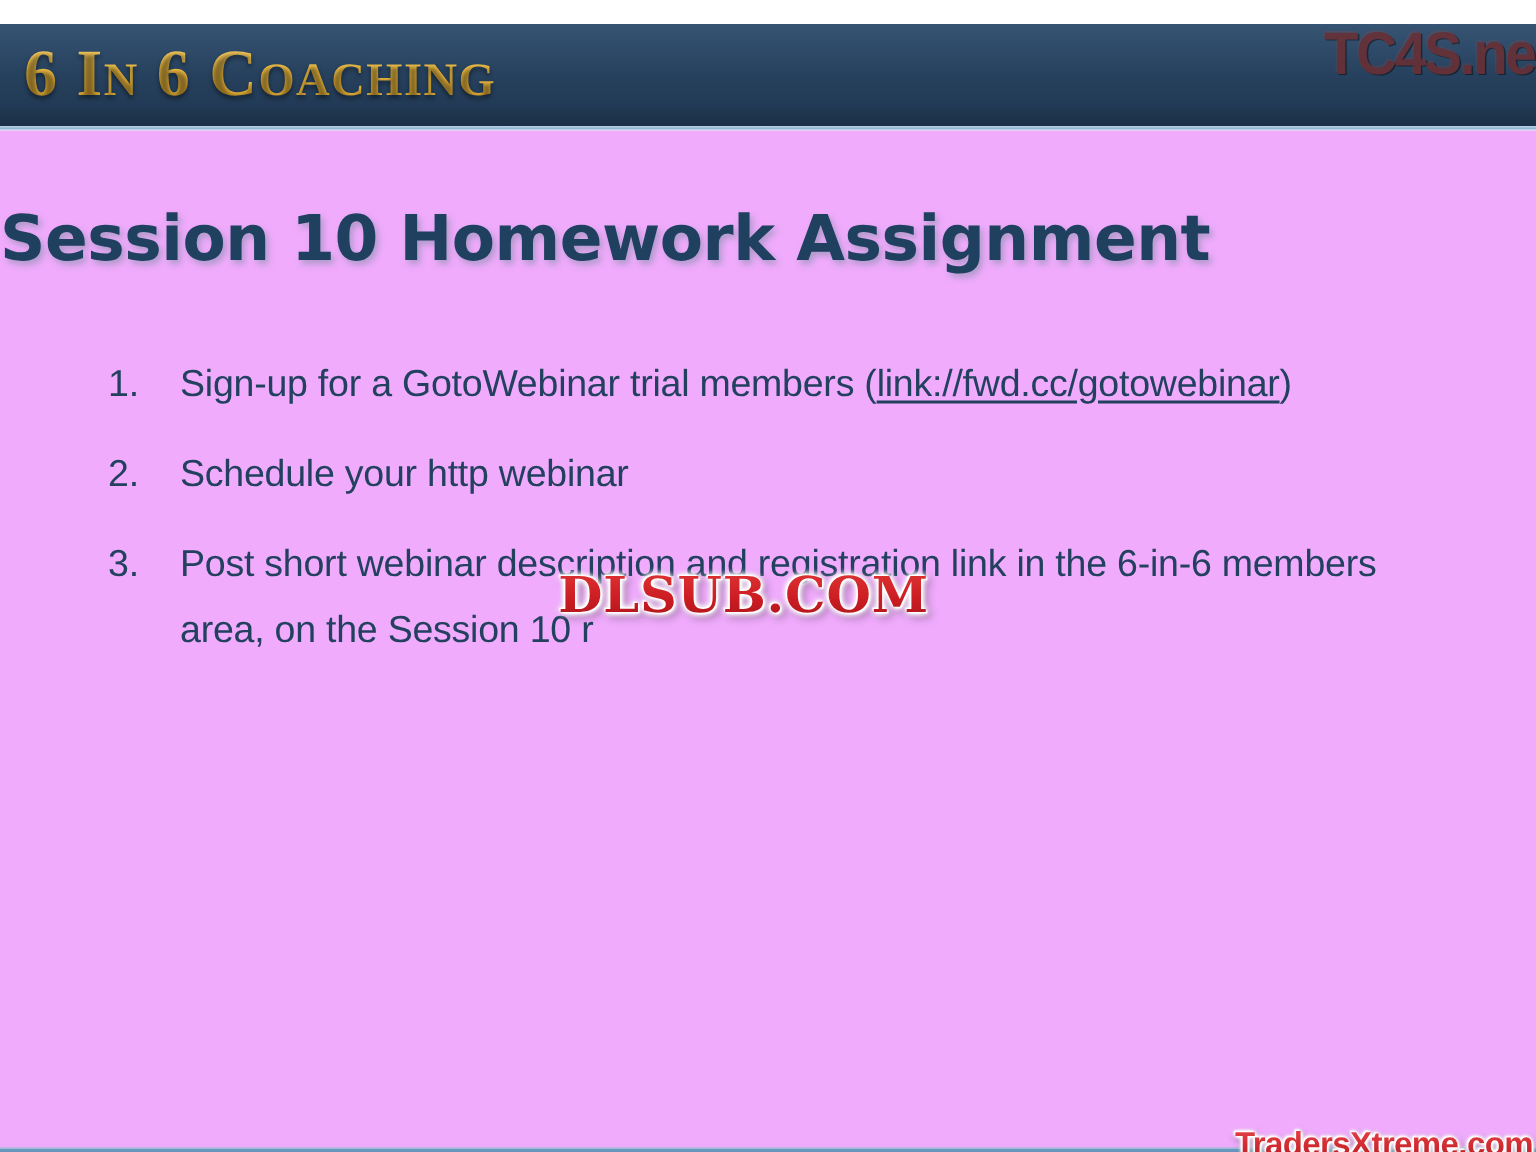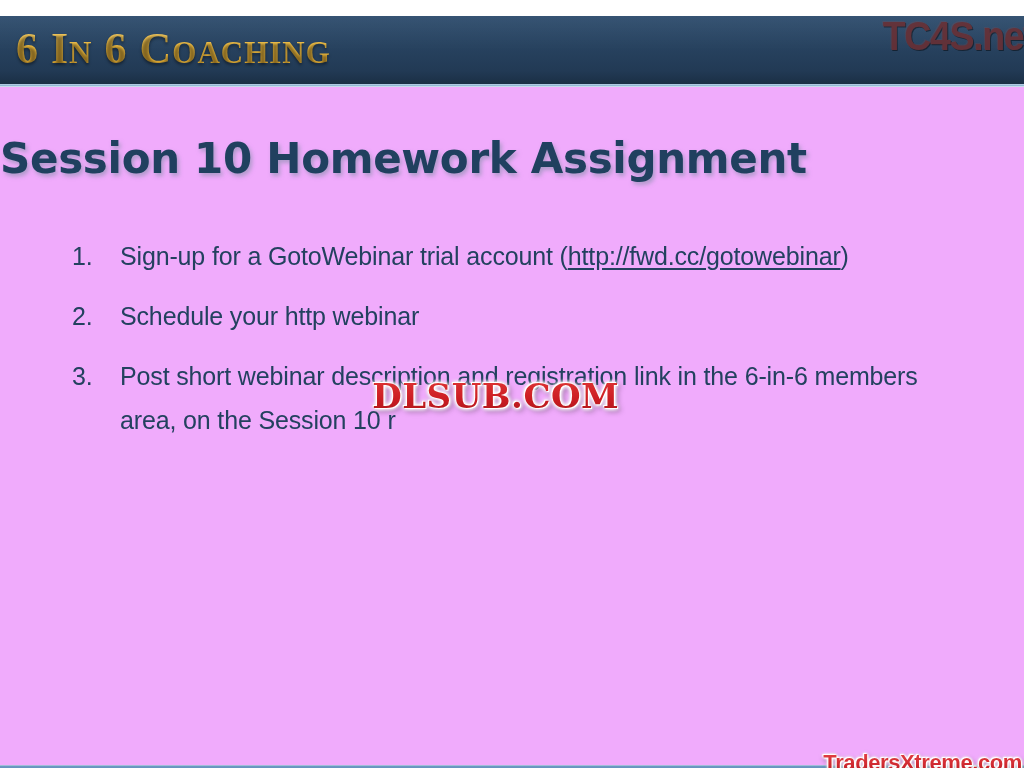--- a/index.html
+++ b/index.html
@@ -208,21 +208,21 @@
     <div class="tc4s-watermark">TC4S.net</div>
   </div>
   <div class="header-underline"></div>
 
   <h1 class="slide-title">Session 10 Homework Assignment</h1>
 
   <ol class="body-list">
 
     <li class="list-item">
       <span class="list-number">1.</span>
-      <span class="list-text"><span>Sign-up for a GotoWebinar trial account (</span><a href="#" class="inline-link">http://fwd.cc/gotowebinar</a><span>)</span></span>
+      <span class="list-text"><span>Sign-up for a GotoWebinar trial members (</span><a href="#" class="inline-link">link://fwd.cc/gotowebinar</a><span>)</span></span>
     </li>
 
     <li class="list-item">
       <span class="list-number">2.</span>
       <span class="list-text">Schedule your http webinar</span>
     </li>
 
     <li class="list-item">
       <span class="list-number">3.</span>
       <span class="list-text">Post short webinar description and registration link in the 6-in-6 members area, on the Session 10 r</span>

